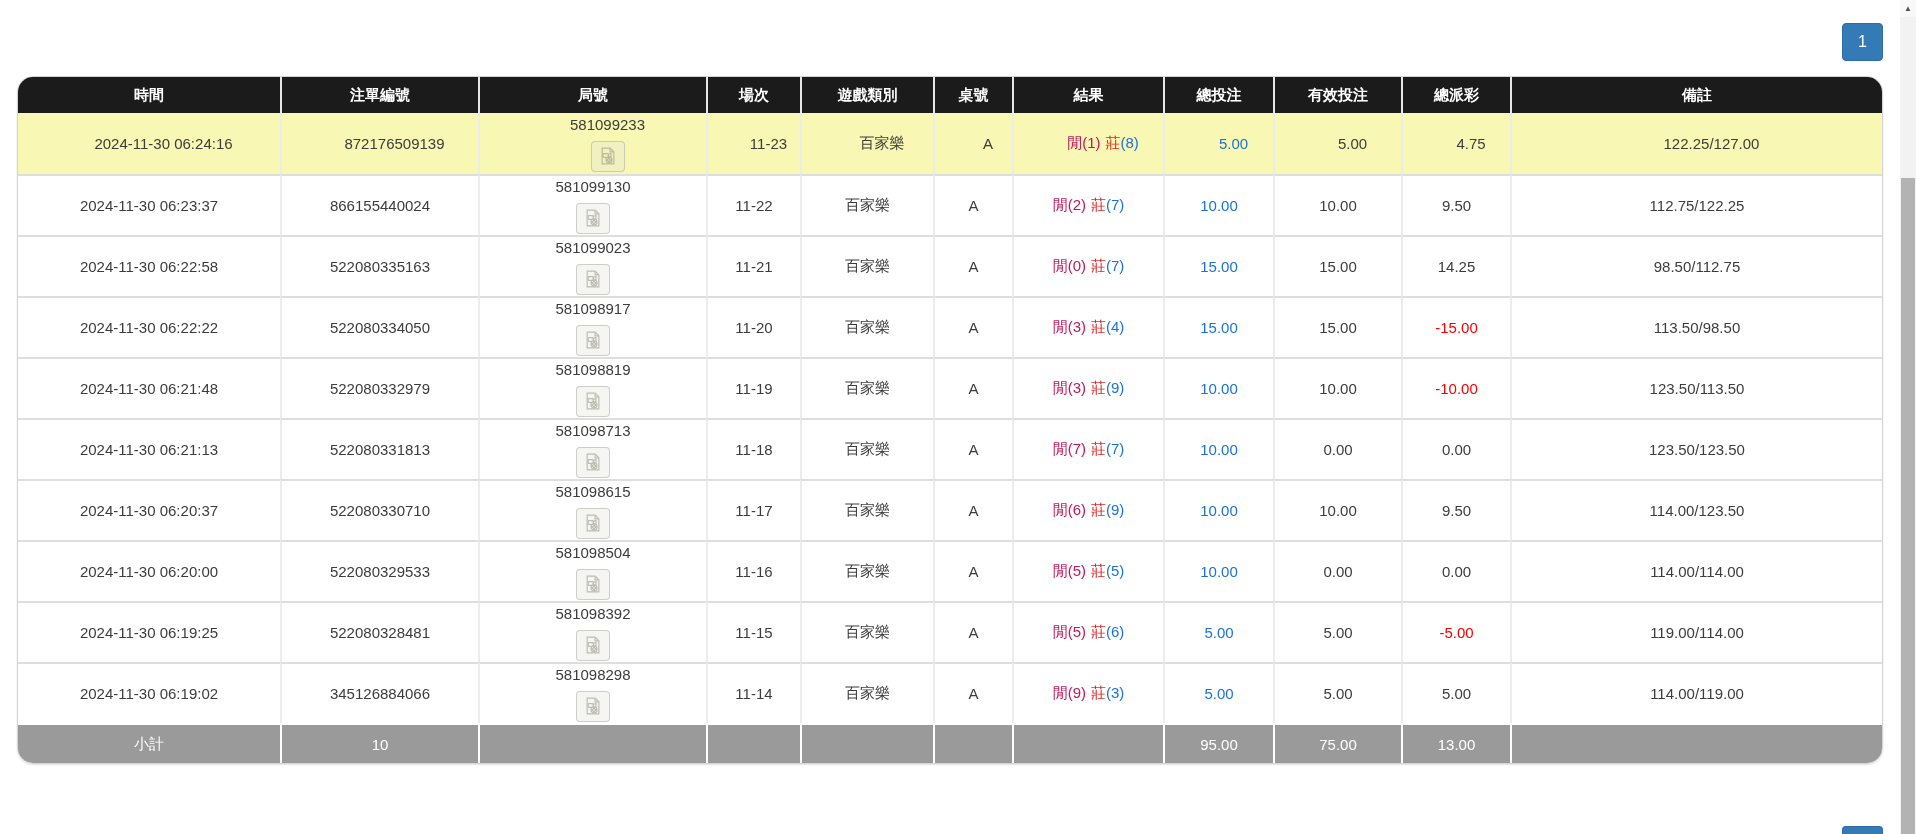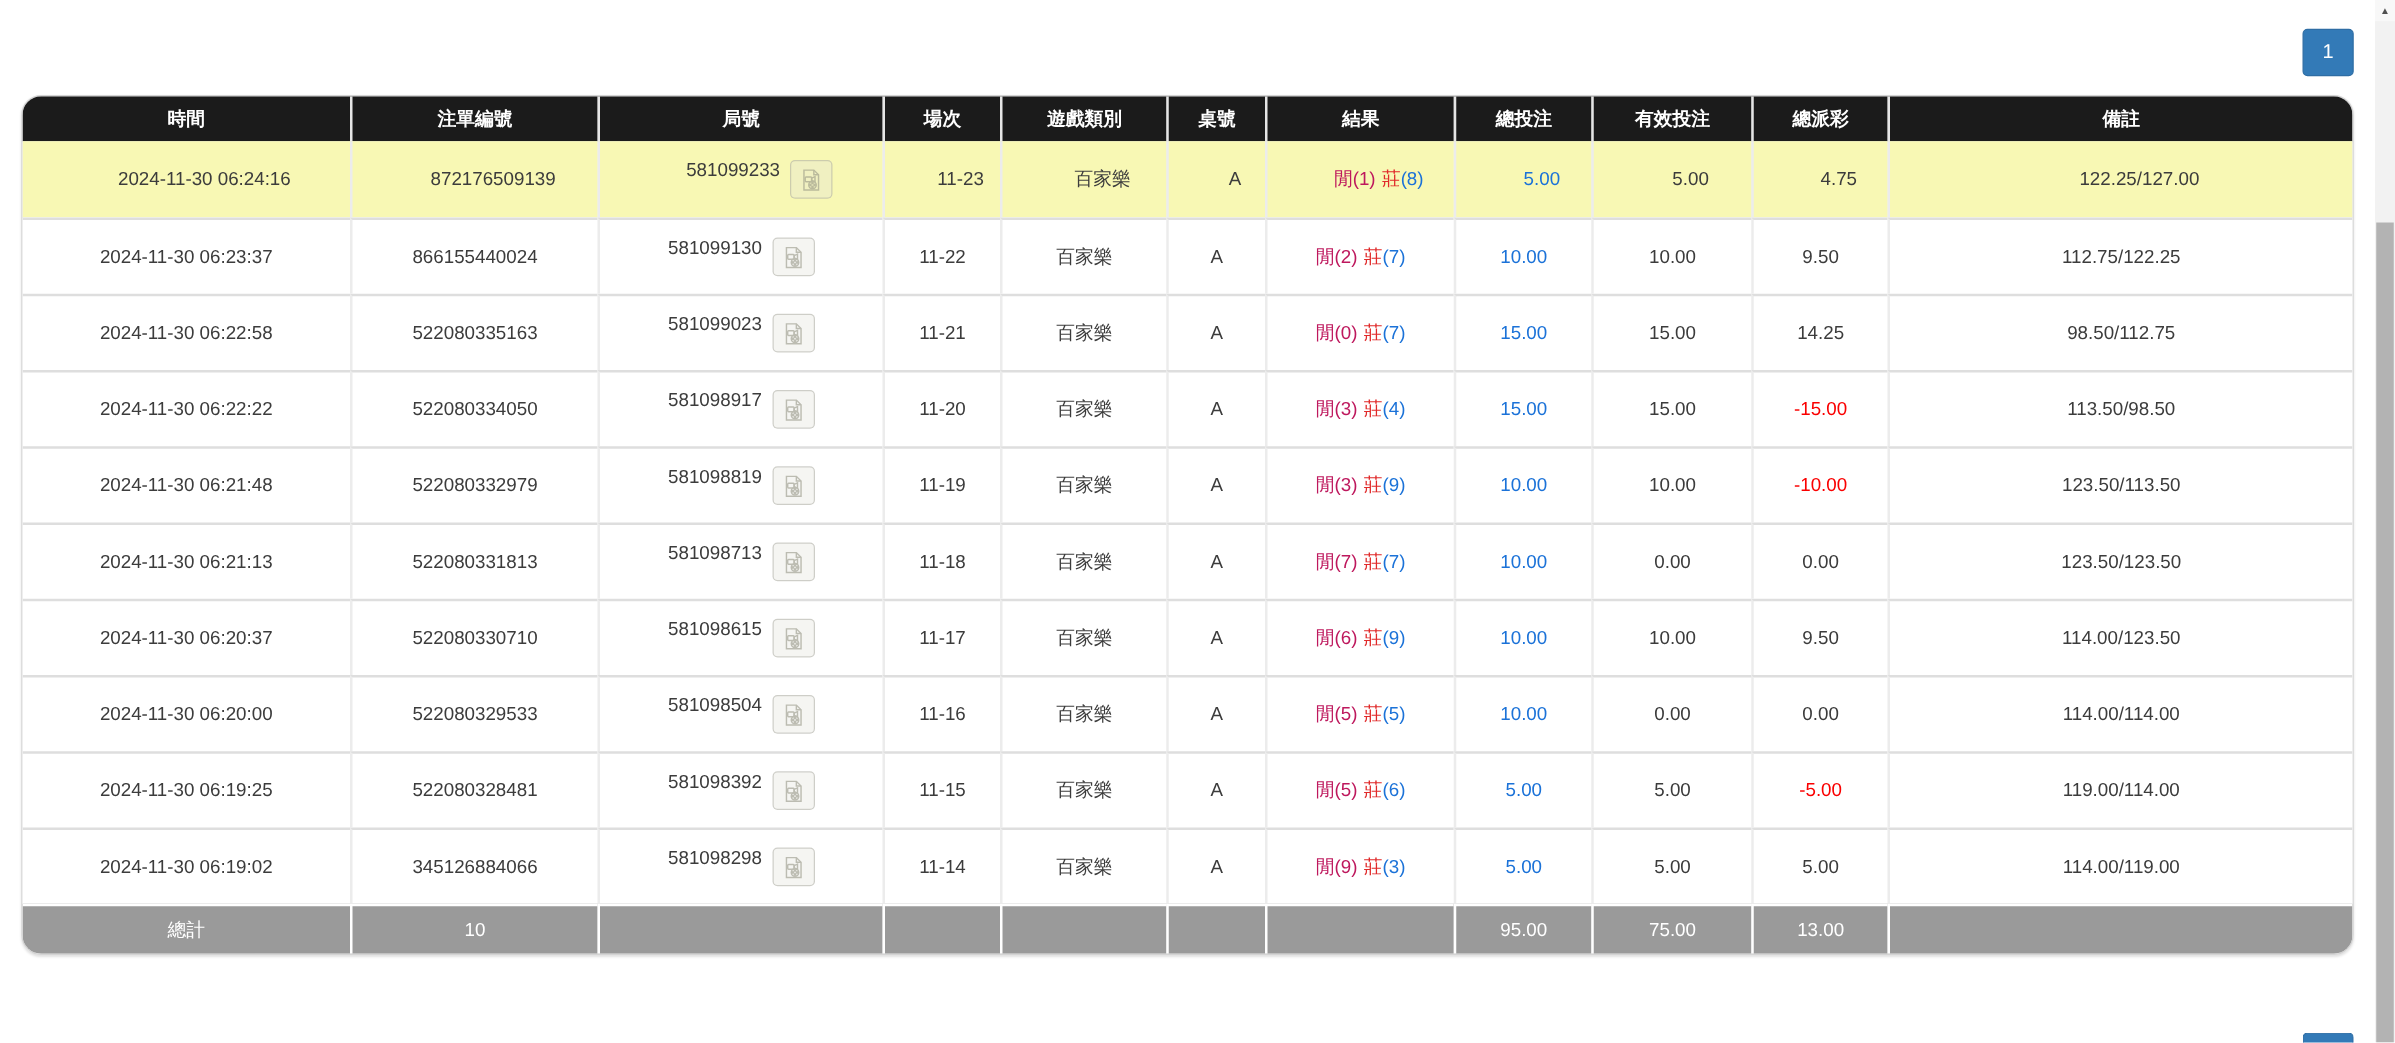--- a/index.html
+++ b/index.html
@@ -52,21 +52,21 @@
     border-top:2px solid #ffffff; border-left:2px solid #ffffff;
   }
   tfoot td:first-child { border-left:none; }
 
   .res-p  { color:#be185d; }
   .res-b  { color:#e02a2a; margin-left:5px; }
   .res-bs { color:#1b72d8; }
   .bet-link { color:#1b72d8; text-decoration:none; cursor:pointer; }
   .neg { color:#fa0000; }
 
-  .round-cell-inner { display:inline-flex; justify-content:center; gap:8px; }
+  .round-cell-inner { display:inline-flex; align-items:center; justify-content:center; gap:8px;flex-direction:column; }
   .replay-btn {
     display:inline-flex; align-items:center; justify-content:center;
     width:34px; height:31px; border:1px solid rgba(160,160,150,.45);
     border-radius:4px; background:rgba(225,225,218,.35); cursor:pointer; padding:0;
   }
   .replay-btn svg { opacity:.55; }
 
   
   .scrollbar { position:absolute; right:0; top:0; width:16px; height:834px; background:#f2f2f2; }
   .scroll-up {
@@ -431,21 +431,21 @@
       <span class="res-p">閒(9)</span><span class="res-b">莊</span><span class="res-bs">(3)</span>
     </td>
     <td><a class="bet-link">5.00</a></td>
     <td><span>5.00</span></td>
     <td><span>5.00</span></td>
     <td><span>114.00/119.00</span></td>
   </tr>
         </tbody>
       <tfoot>
         <tr>
-          <td>總計</td>
+          <td>小計</td>
           <td>10</td>
           <td></td>
           <td></td>
           <td></td>
           <td></td>
           <td></td>
           <td>95.00</td>
           <td>75.00</td>
           <td>13.00</td>
           <td></td>

